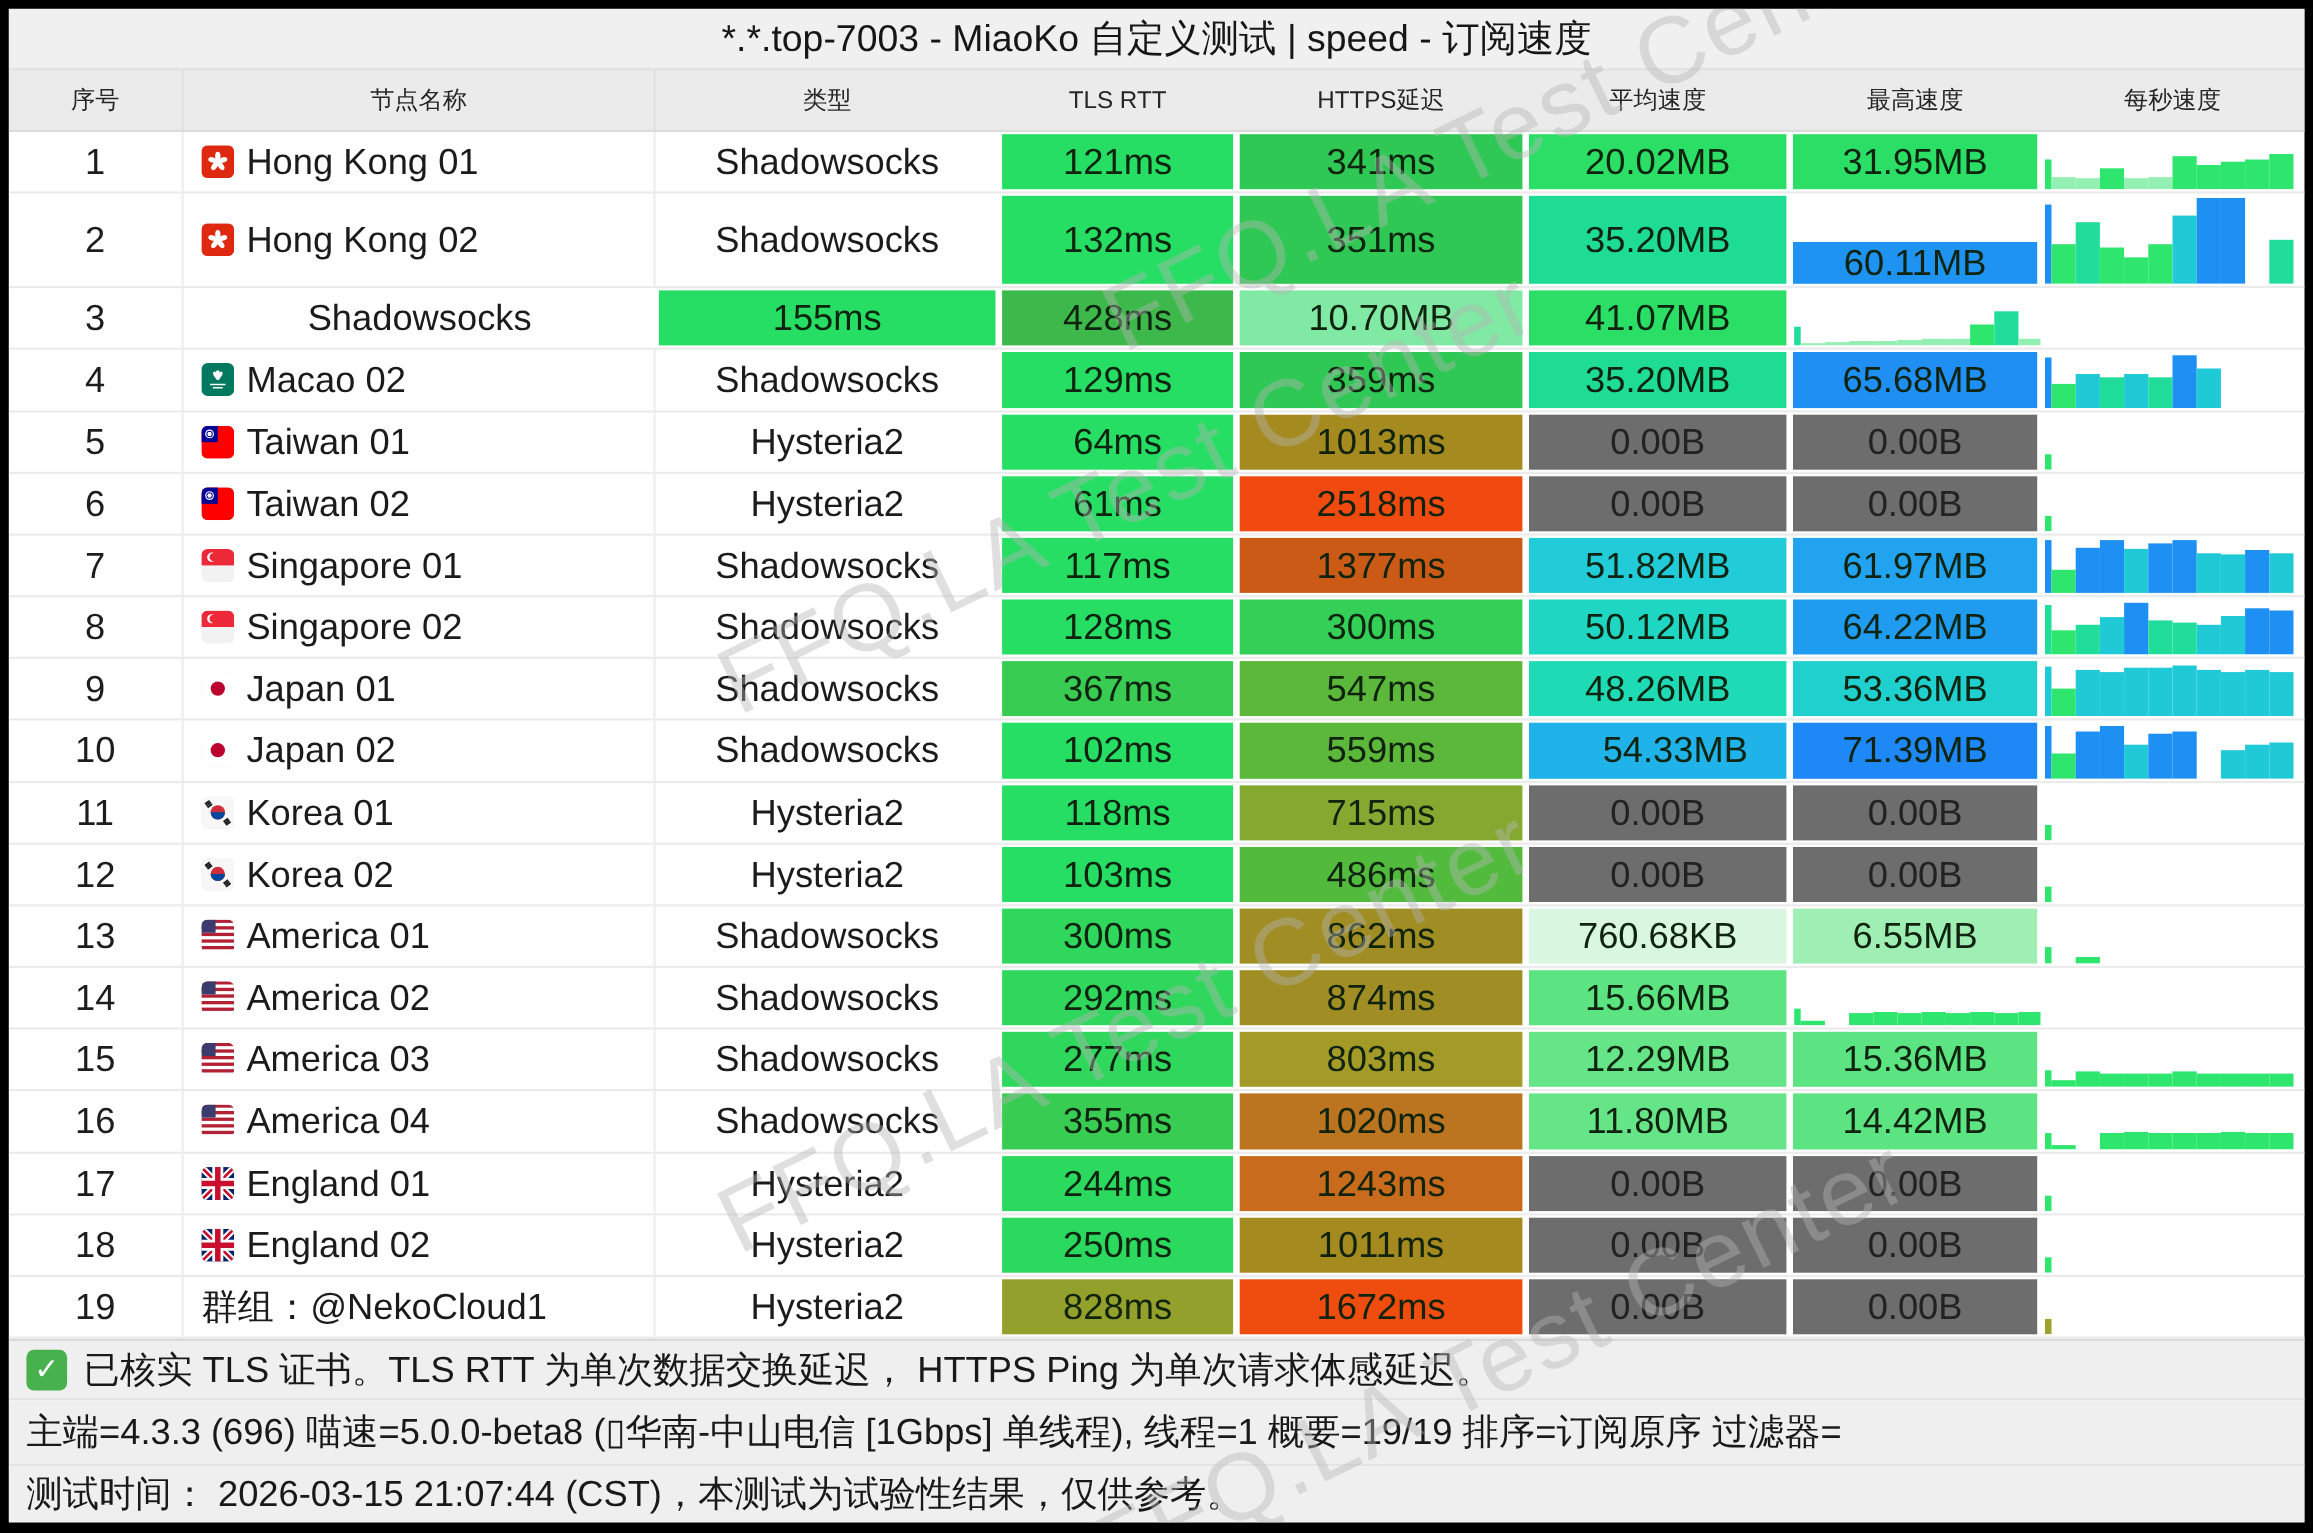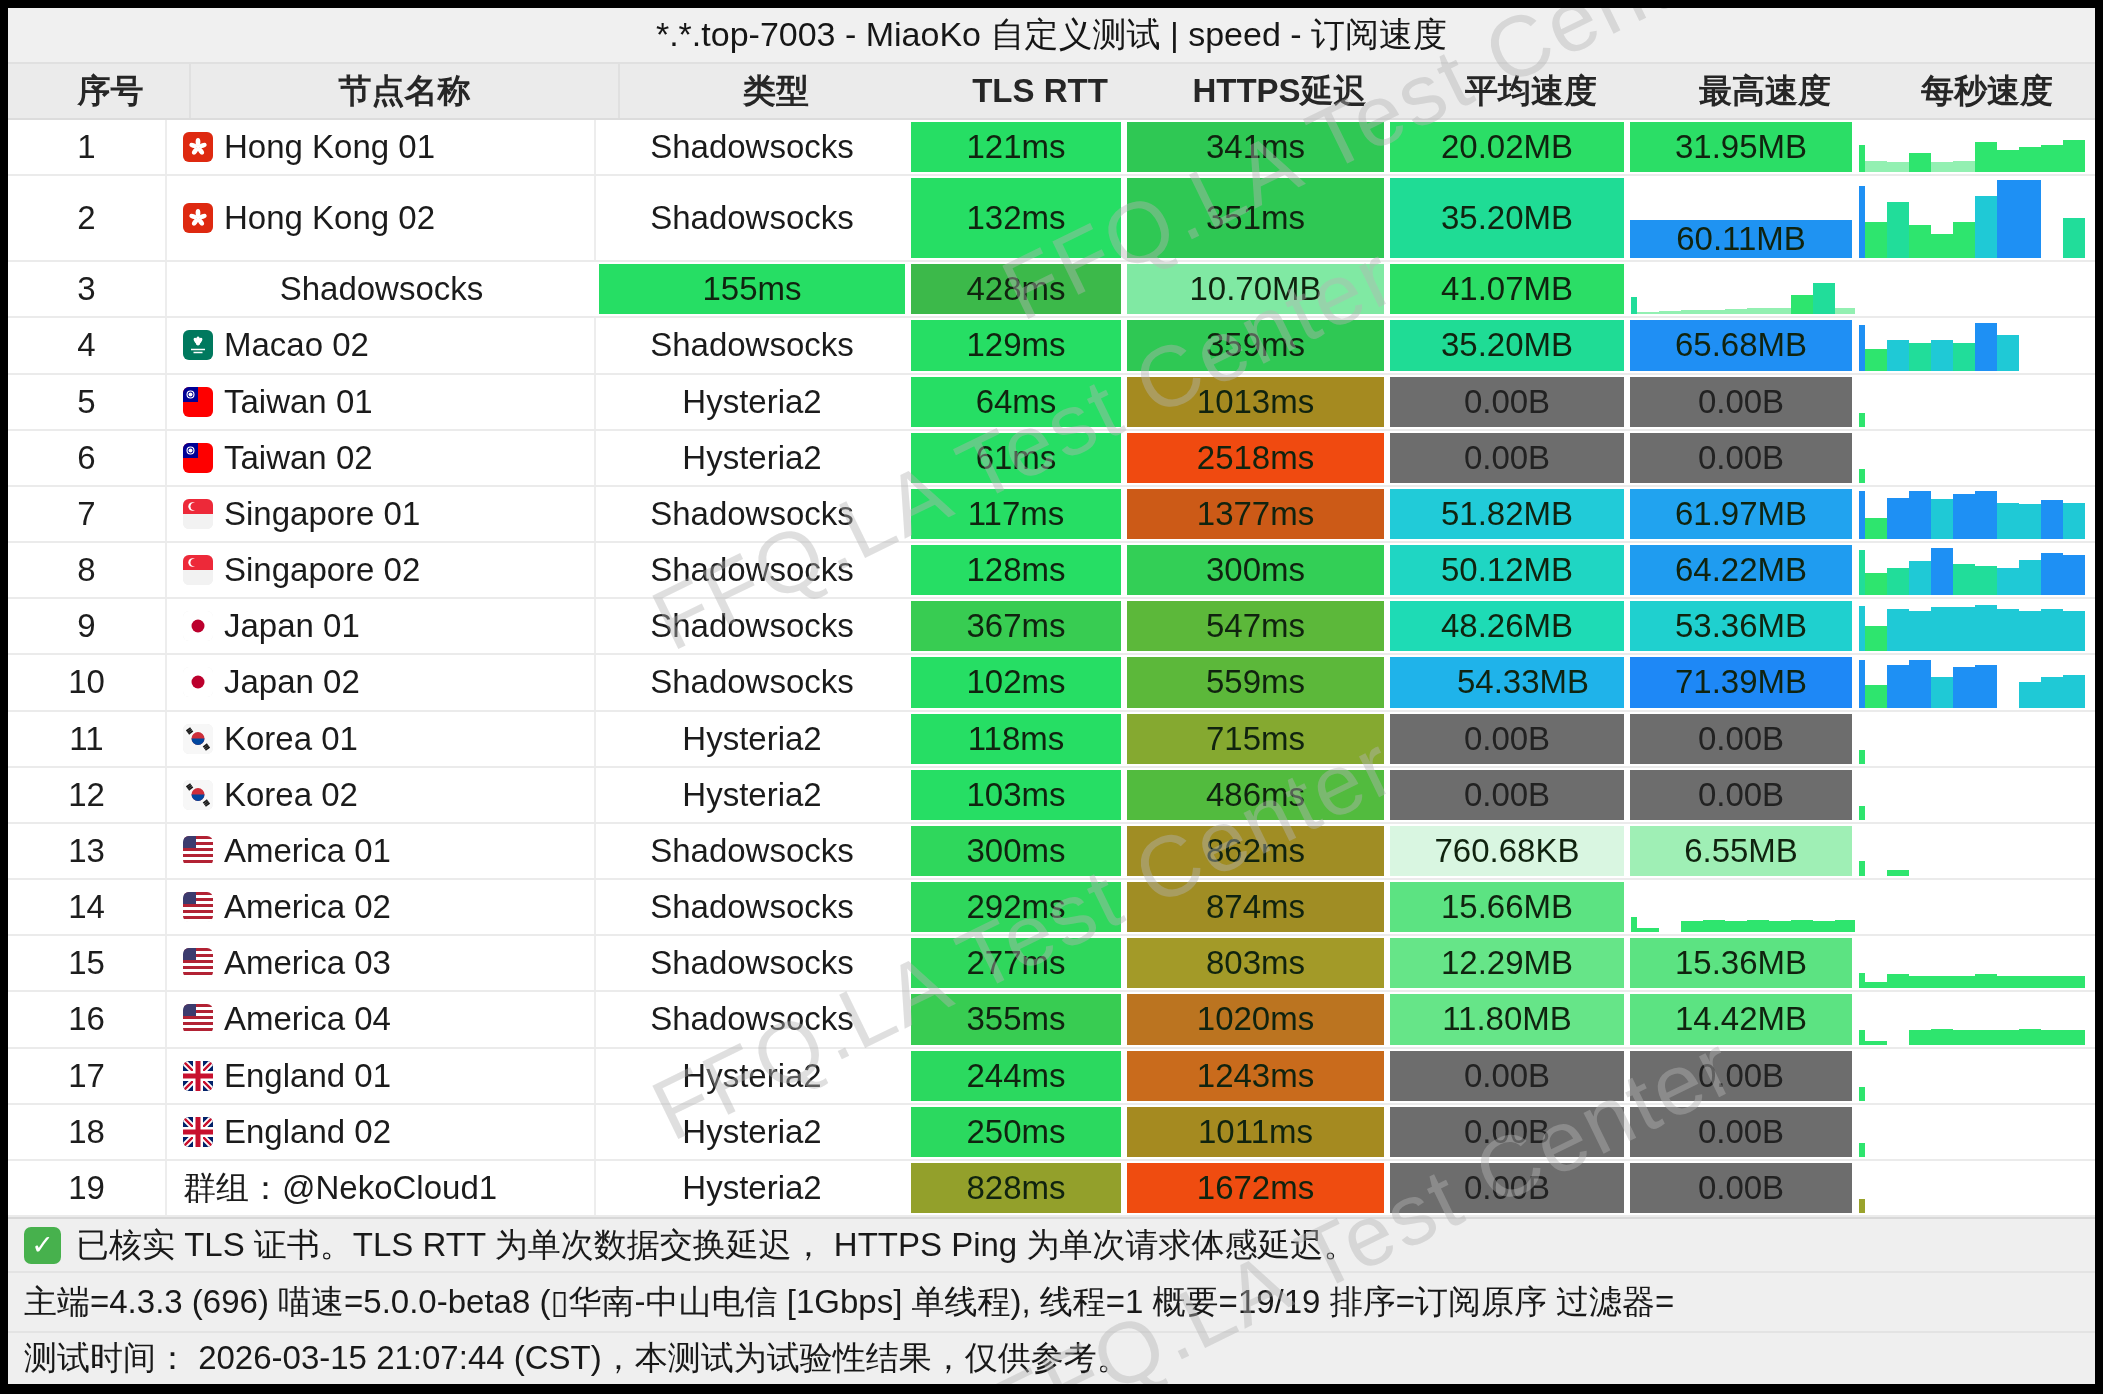--- a/index.html
+++ b/index.html
@@ -7,21 +7,21 @@
   .screen{width:2103px;height:1394px;background:#000;padding:8px 8px 10px 8px;
           font-family:"Liberation Sans","DejaVu Sans",sans-serif;color:#1b1b1b;}
   .inner{width:100%;height:100%;background:#fff;display:flex;flex-direction:column;
          position:relative;overflow:hidden;}
   
   .titlebar{height:54px;background:#f0f0f0;display:flex;align-items:center;justify-content:center;
             font-size:34px;color:#161616;flex:0 0 auto;}
   
   .thead{height:58px;background:#ebebeb;border-top:2px solid #e0e0e0;border-bottom:2px solid #dcdcdc;
          display:grid;grid-template-columns:159px 429px 312px 216px 263px 240px 228px 1fr;
-         align-items:center;font-size:33px;font-weight:700;color:#262626;flex:0 0 auto;padding-left:24px;}
+         align-items:center;font-size:22px;font-weight:400;color:#262626;flex:0 0 auto;}
   .hcell{text-align:center;}
   .hcell.h0{border-right:2px solid #e0e0e0;height:100%;display:flex;align-items:center;justify-content:center;}
   .hcell.h1{border-right:2px solid #e0e0e0;height:100%;display:flex;align-items:center;justify-content:center;}
   
   .tbody{flex:1 1 auto;display:flex;flex-direction:column;position:relative;z-index:2;}
   .row{flex:1;display:grid;grid-template-columns:159px 429px 312px 216px 263px 240px 228px 1fr;
        border-bottom:2px solid #ebebeb;background:transparent;font-size:33px;}
   .c{display:flex;align-items:center;justify-content:center;}
   .c.num{border-right:2px solid #ededed;color:#1d1d1d;}
   .c.node{justify-content:flex-start;padding-left:16px;gap:11px;border-right:2px solid #ededed;}

